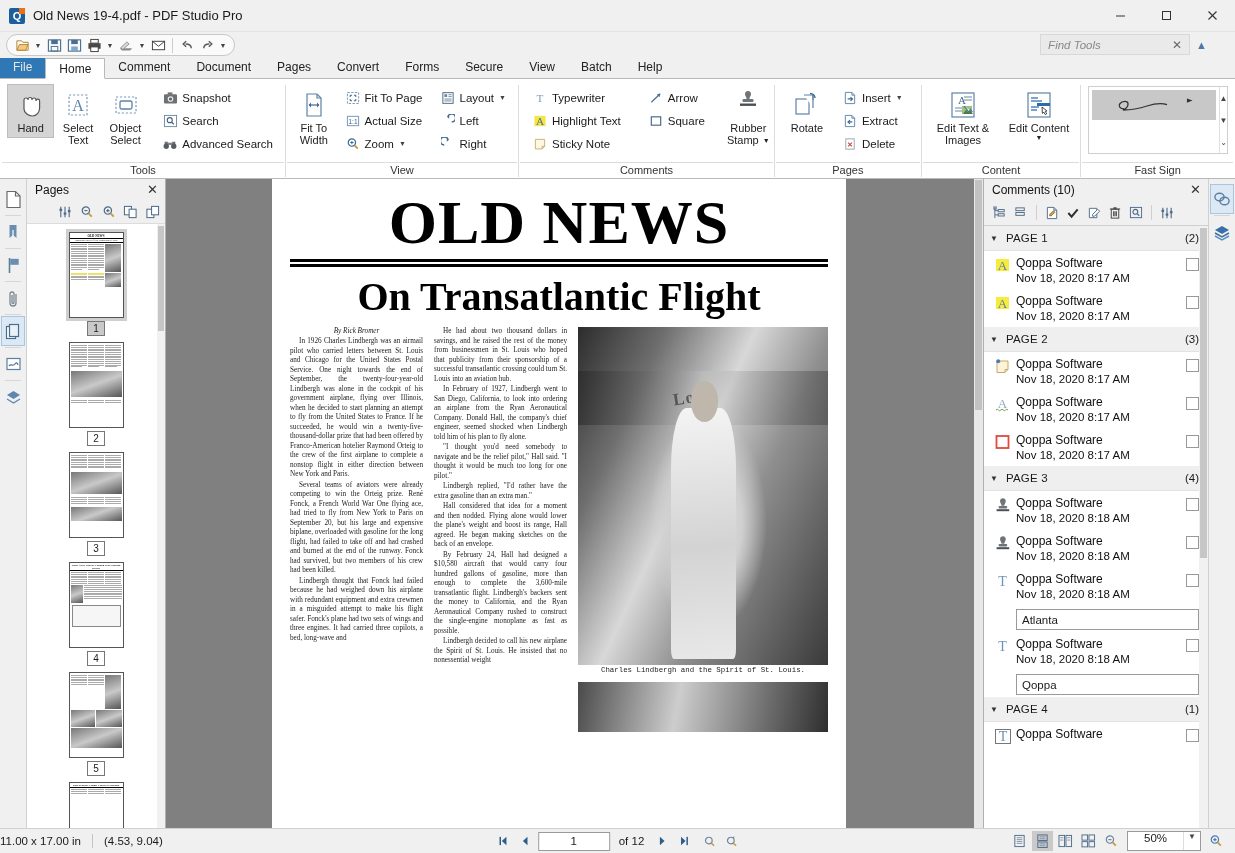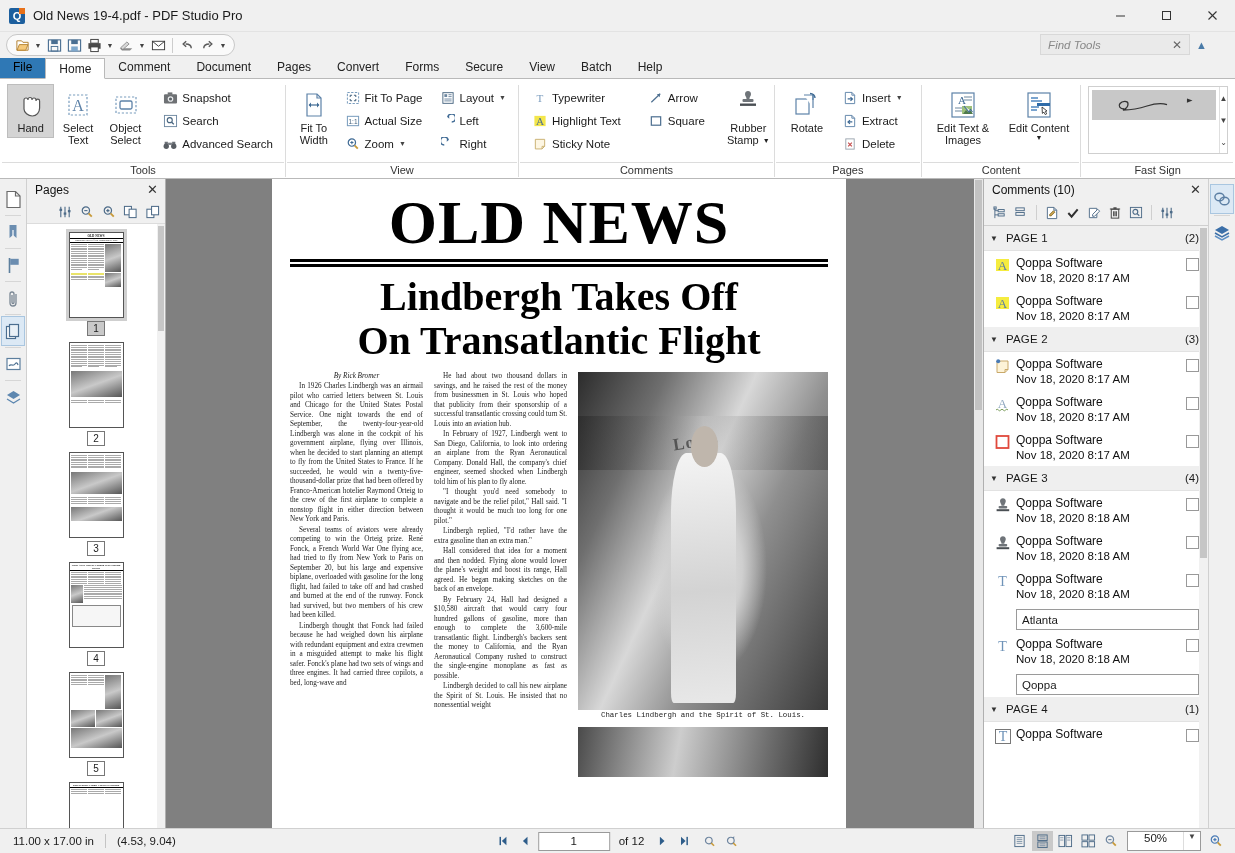--- a/index.html
+++ b/index.html
@@ -59,21 +59,21 @@
   .find-box .ph { flex: 1; font-style: italic; }
   .find-x { color: #666; font-size: 12px; padding: 0 3px; }
   .ribbon-collapse { margin-left: 6px; color: #4a7ba8; font-size: 11px; }
 
   
   .tabs { height: 21px; background: #f0f0f0; display: flex; align-items: flex-end; flex: none;
     border-bottom: 1px solid #b9b9b9; }
   .tab {
     padding: 0 13px; height: 21px; line-height: 21px; font-size: 12px; color: #222;
   }
-  .tab.file { background: #2f78b5; color: #000000; height: 21px; }
+  .tab.file { background: #2f78b5; color: #e5e5e5; height: 21px; }
   .tab.active {
     background: #fff; border: 1px solid #b9b9b9; border-bottom: 1px solid #fff;
     margin-bottom: -1px; position: relative; z-index: 2;
   }
 
   
   .ribbon {
     height: 100px; background: #fff; display: flex; flex: none; padding: 2px 2px 0 2px;
     border-bottom: 1px solid #b9b9b9; position: relative;
   }
@@ -244,21 +244,21 @@
   .cm-scroll { position: absolute; right: 0; top: 0; width: 9px; height: 100%; background: #f1f1f1; }
   .cm-scroll i { position: absolute; left: 1px; top: 2px; width: 7px; height: 330px; background: #c6c6c6; display: block; }
 
   
   .rrail { width: 27px; background: #f0f0f0; border-left: 1px solid #d0d0d0;
     display: flex; flex-direction: column; align-items: center; padding-top: 5px; flex: none; }
 
   
   .status { height: 25px; background: #f0f0f0; border-top: 1px solid #d0d0d0;
     display: flex; align-items: center; flex: none; position: relative; }
-  .st-left { display: flex; align-items: center; padding-left: 13px; font-size: 11.5px; gap: 11px; }
+  .st-left { display: flex; align-items: center; padding-left: 0; font-size: 11.5px; gap: 11px; }
   .st-sep { width: 1px; height: 14px; background: #c4c4c4; }
   .st-center { position: absolute; left: 50%; transform: translateX(-50%); display: flex;
     align-items: center; gap: 4px; }
   .nav-btn { width: 18px; height: 18px; display: flex; align-items: center; justify-content: center;
     color: #444; font-size: 11px; }
   .pagenum { width: 72px; height: 19px; border: 1px solid #9a9a9a; background: #fff; text-align: center;
     font-size: 11.5px; line-height: 17px; }
   .of-txt { font-size: 11.5px; margin: 0 5px; }
   .st-right { position: absolute; right: 8px; display: flex; align-items: center; gap: 2px; }
   .vm { width: 21px; height: 20px; display: flex; align-items: center; justify-content: center; }
@@ -1096,21 +1096,20 @@
             <i></i>
           </div>
       </div>
     </div>
 
     <div class="viewer">
       <div class="page">
         <div class="np-title">OLD NEWS</div>
         <div class="np-rule"></div>
         <div class="np-rule2"></div>
-        <div class="np-head">Lindbergh Takes Off</div>
         <div class="np-head">On Transatlantic Flight</div>
 
         <div class="np-body">
           <div class="np-col">
             <div class="np-byline">By Rick Bromer</div>
             <p>In 1926 Charles Lindbergh was an airmail pilot who carried letters between St. Louis and Chicago for the United States Postal Service. One night towards the end of September, the twenty-four-year-old Lindbergh was alone in the cockpit of his government airplane, flying over Illinois, when he decided to start planning an attempt to fly from the United States to France. If he succeeded, he would win a twenty-five-thousand-dollar prize that had been offered by Franco-American hotelier Raymond Orteig to the crew of the first airplane to complete a nonstop flight in either direction between New York and Paris.</p>
             <p>Several teams of aviators were already competing to win the Orteig prize. René Fonck, a French World War One flying ace, had tried to fly from New York to Paris on September 20, but his large and expensive biplane, overloaded with gasoline for the long flight, had failed to take off and had crashed and burned at the end of the runway. Fonck had survived, but two members of his crew had been killed.</p>
             <p>Lindbergh thought that Fonck had failed because he had weighed down his airplane with redundant equipment and extra crewmen in a misguided attempt to make his flight safer. Fonck's plane had two sets of wings and three engines. It had carried three copilots, a bed, long-wave and</p>
           </div>
           <div class="np-col">

